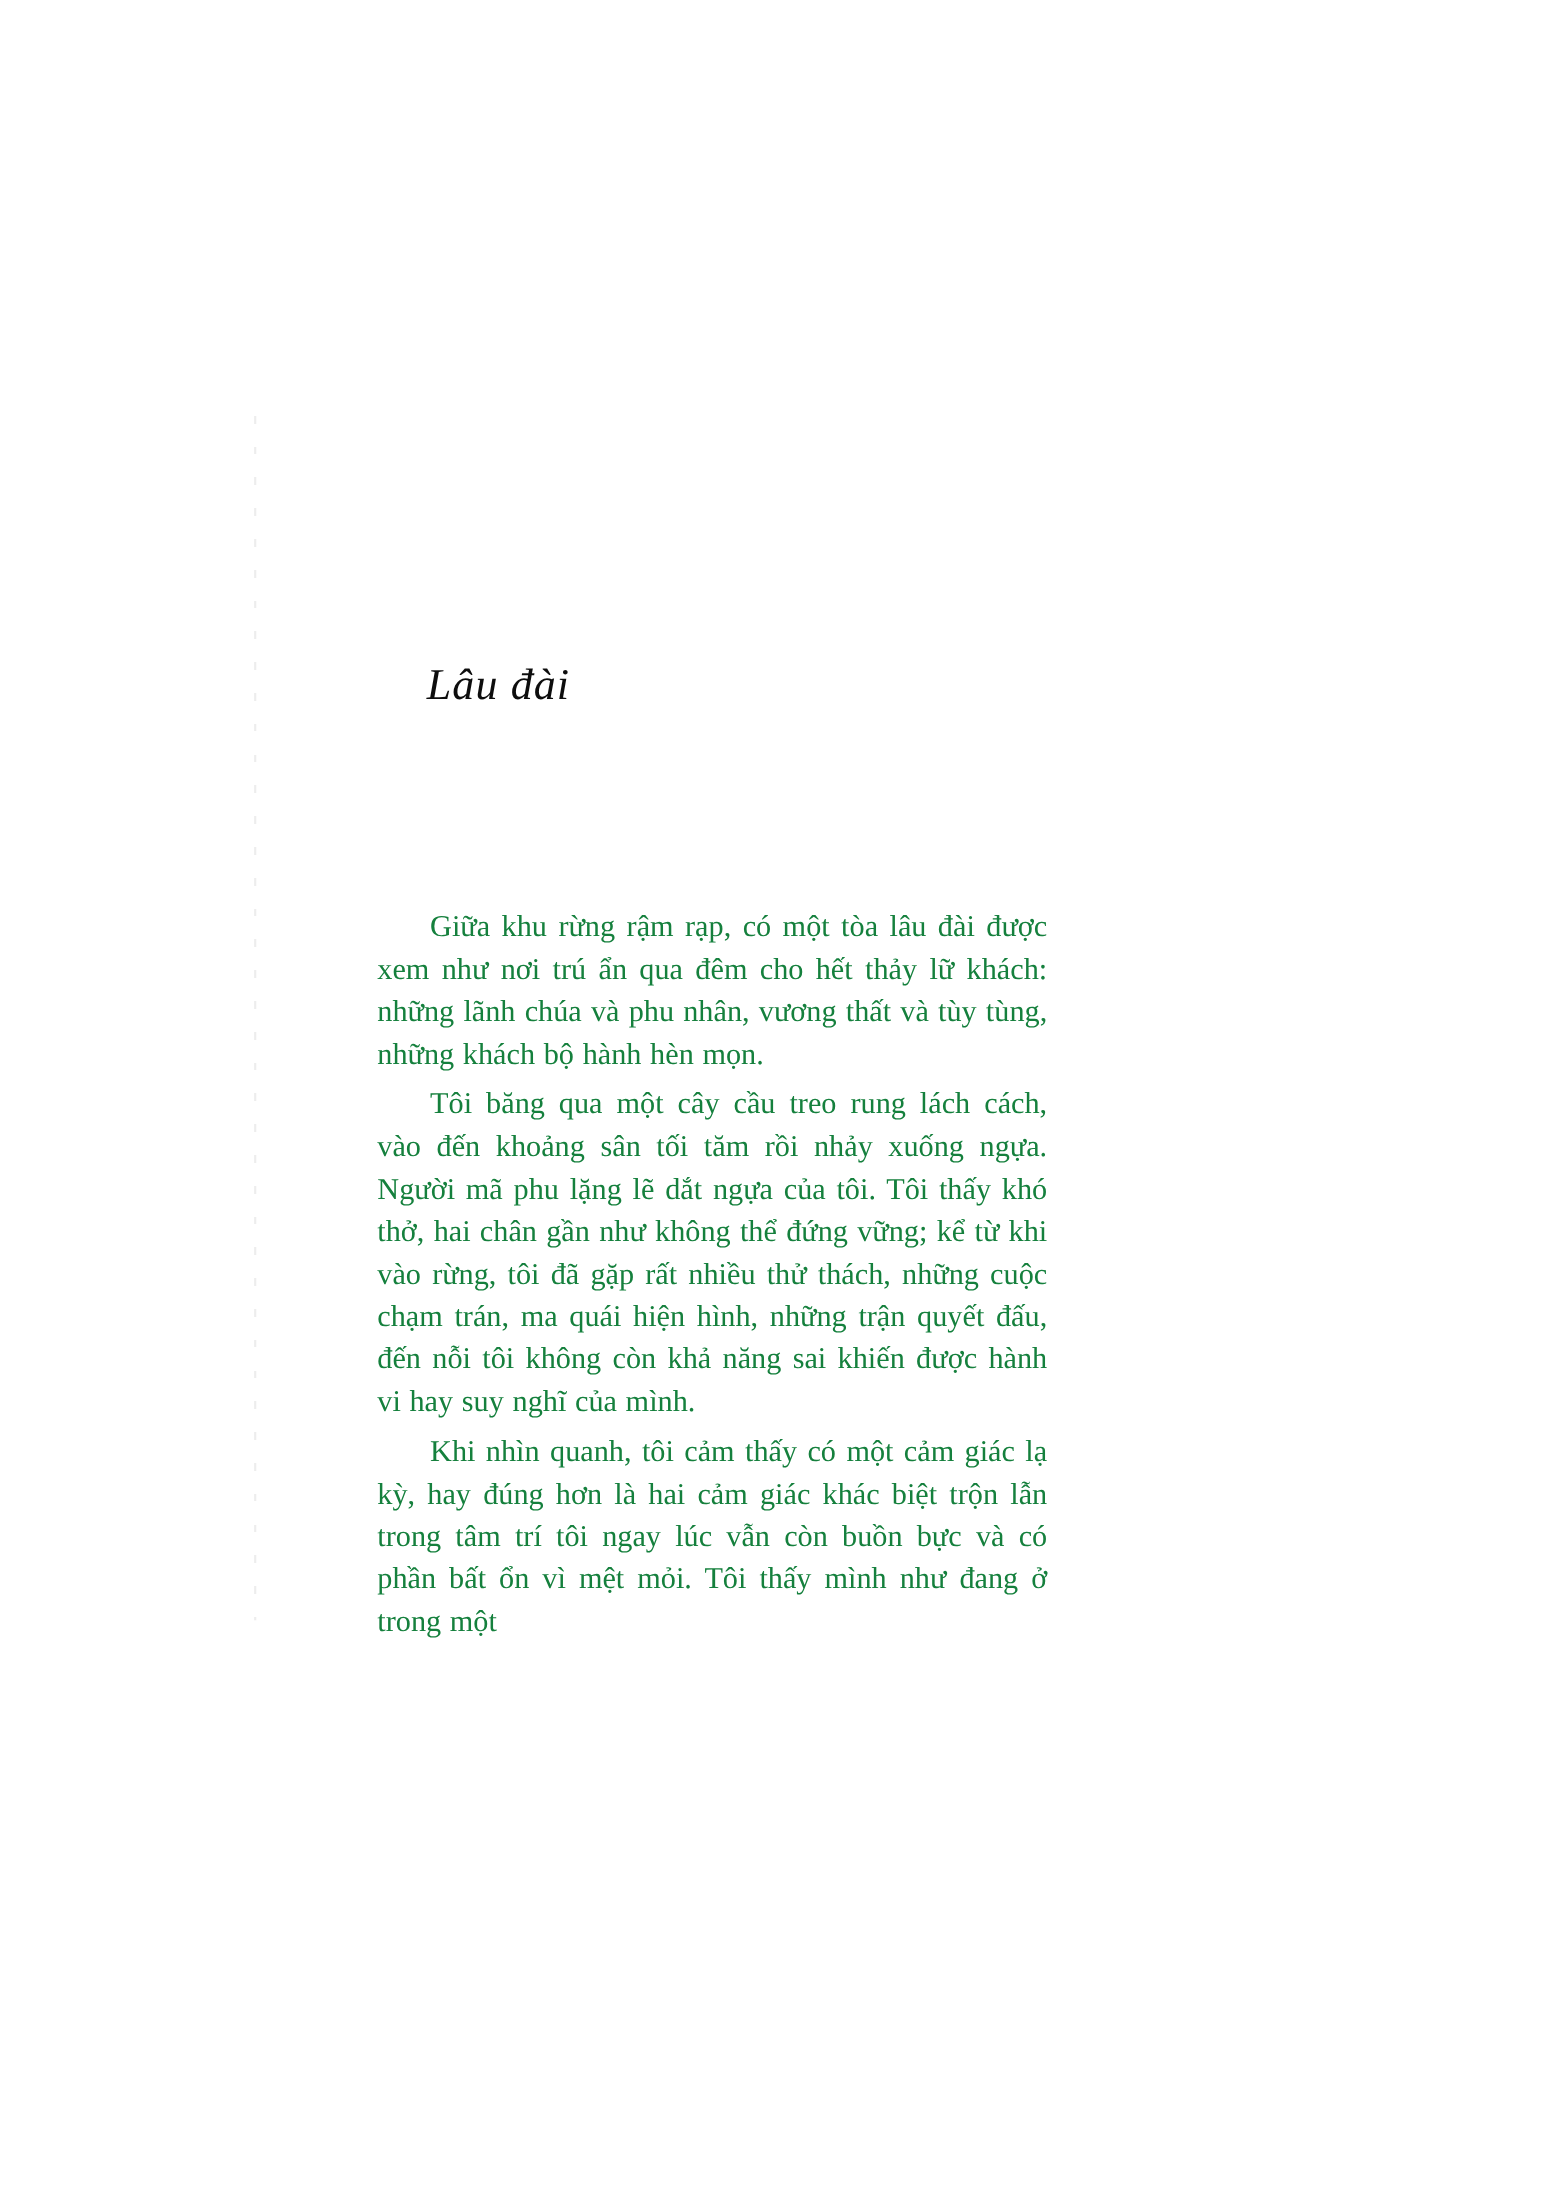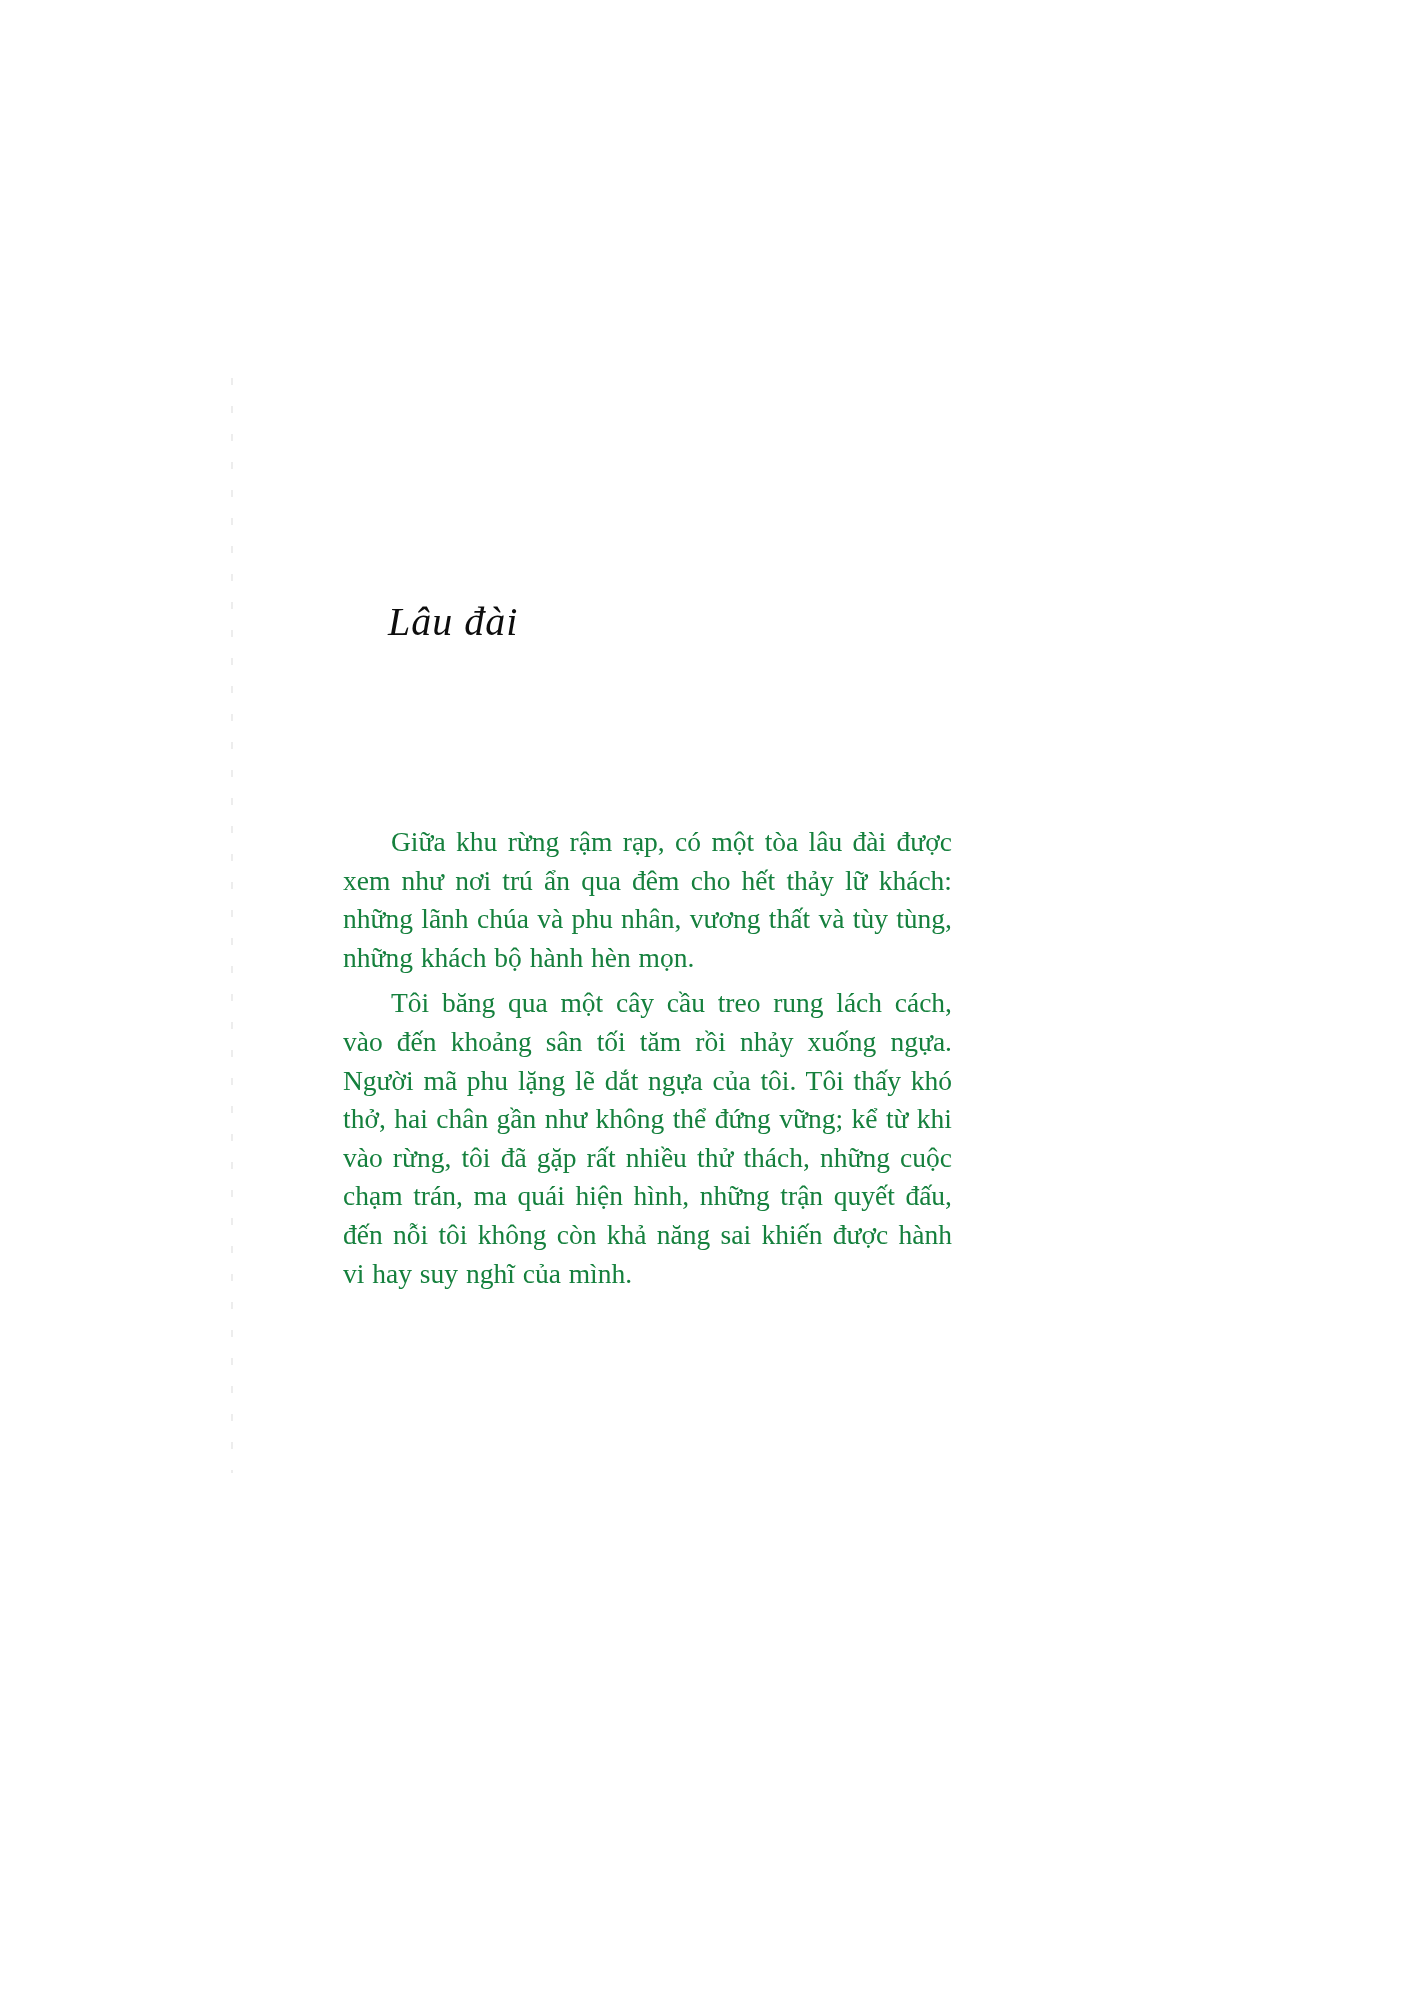--- a/index.html
+++ b/index.html
@@ -99,20 +99,21 @@
 
 <div class="book-page">
 
   <div class="scan-line"></div>
 
   <h1 class="chapter-title">Lâu đài</h1>
 
   <div class="body-text">
     <p>Giữa khu rừng rậm rạp, có một tòa lâu đài được xem như nơi trú ẩn qua đêm cho hết thảy lữ khách: những lãnh chúa và phu nhân, vương thất và tùy tùng, những khách bộ hành hèn mọn.</p>
     <p>Tôi băng qua một cây cầu treo rung lách cách, vào đến khoảng sân tối tăm rồi nhảy xuống ngựa. Người mã phu lặng lẽ dắt ngựa của tôi. Tôi thấy khó thở, hai chân gần như không thể đứng vững; kể từ khi vào rừng, tôi đã gặp rất nhiều thử thách, những cuộc chạm trán, ma quái hiện hình, những trận quyết đấu, đến nỗi tôi không còn khả năng sai khiến được hành vi hay suy nghĩ của mình.</p>
+    <p>Khi nhìn quanh, tôi cảm thấy có một cảm giác lạ kỳ, hay đúng hơn là hai cảm giác khác biệt trộn lẫn trong tâm trí tôi ngay lúc vẫn còn buồn bực và có phần bất ổn vì mệt mỏi. Tôi thấy mình như đang ở trong một</p>
   </div>
 
   <div class="footer-running-title">LÂU ĐÀI CỦA NHỮNG SỐ PHẬN GIAO THOA</div>
 
   <div class="footer-page-number">21</div>
 
   <div class="scan-mark"></div>
 
 </div>
 

